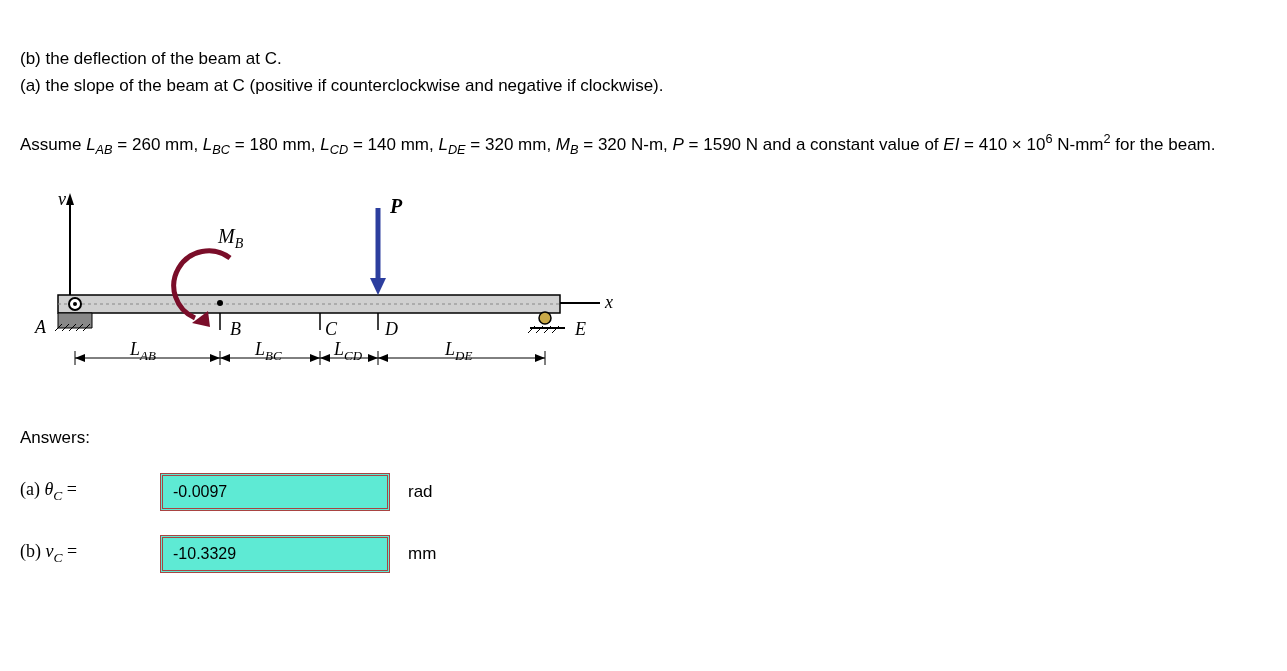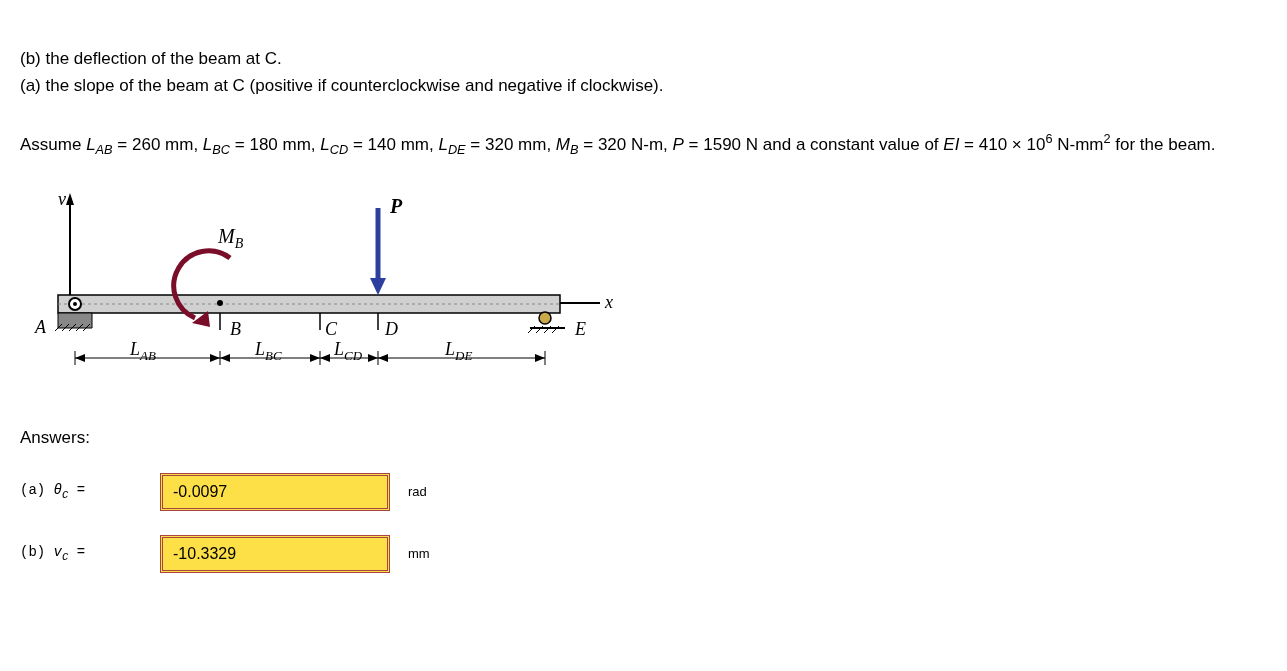--- a/index.html
+++ b/index.html
@@ -46,35 +46,35 @@
     .answers-label {
       margin-bottom: 25px;
     }
     .answer-row {
       display: flex;
       align-items: center;
       margin-bottom: 24px;
     }
     .answer-label {
       width: 140px;
-      font-family: Liberation Mono, monospace;
-      font-size: 14px;
+      font-family: Liberation Serif, serif;
+      font-size: 18px;
     }
     .answer-input {
       width: 230px;
       height: 38px;
       border: 3px double #a94442;
       font-size: 16px;
       padding: 16px 10px;
-      background: #fde047;
+      background: #5eead4;
       color: #000;
       margin-right: 18px;
     }
     .answer-unit {
-      font-size: 13px;
+      font-size: 17px;
     }
   </style>
 </head>
 <body>
 
 <div class="problem-text">
   <br>
   <p>(b) the deflection of the beam at C.</p>
   <p>(a) the slope of the beam at C (positive if counterclockwise and negative if clockwise).</p>
 </div>

